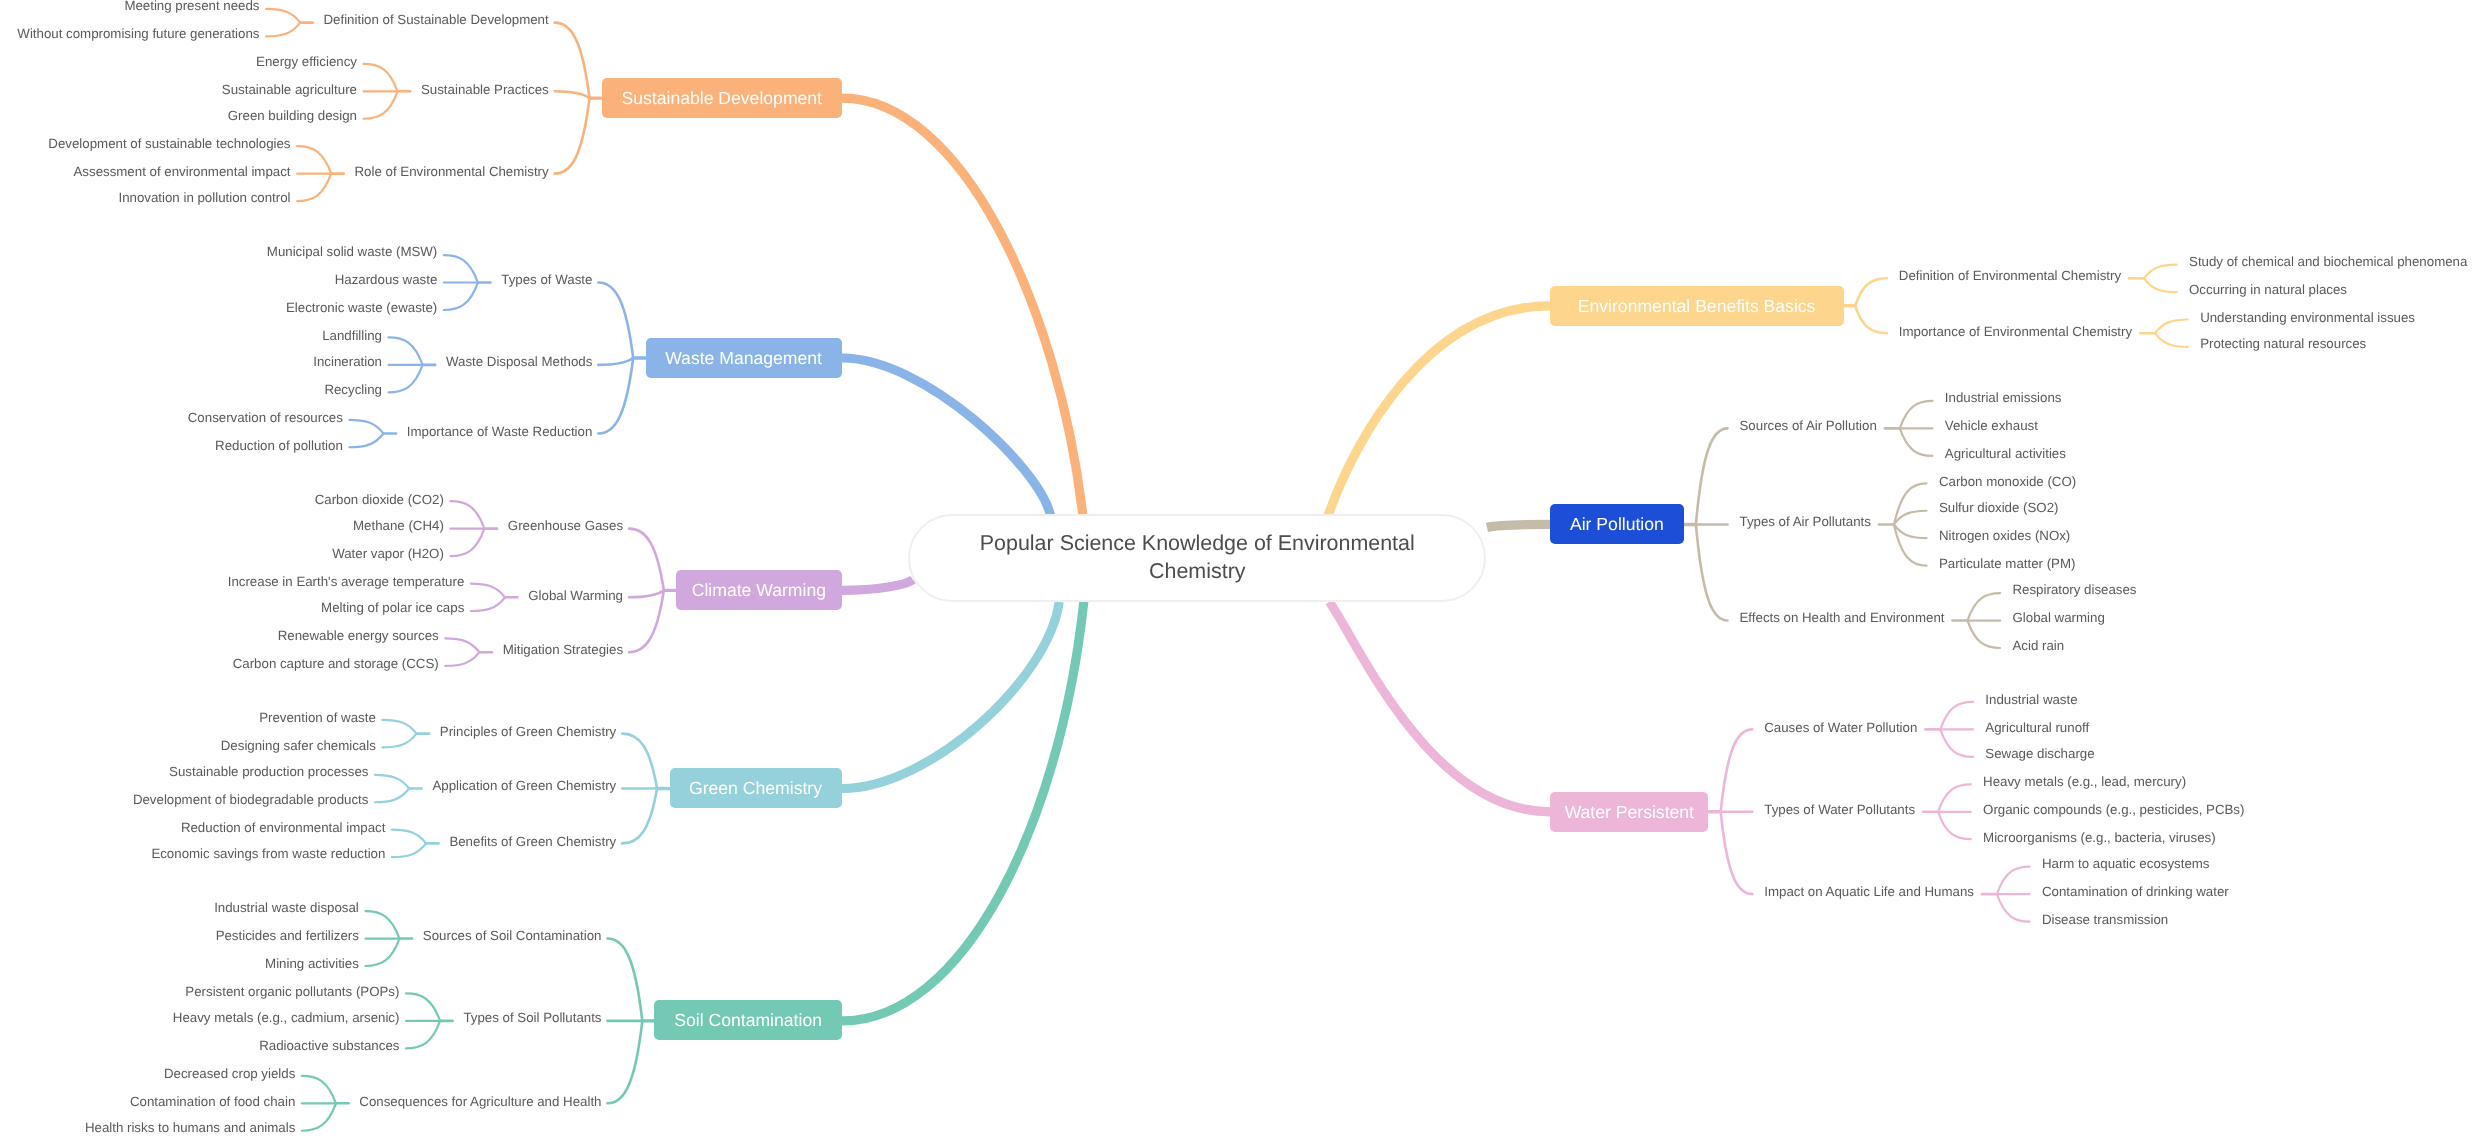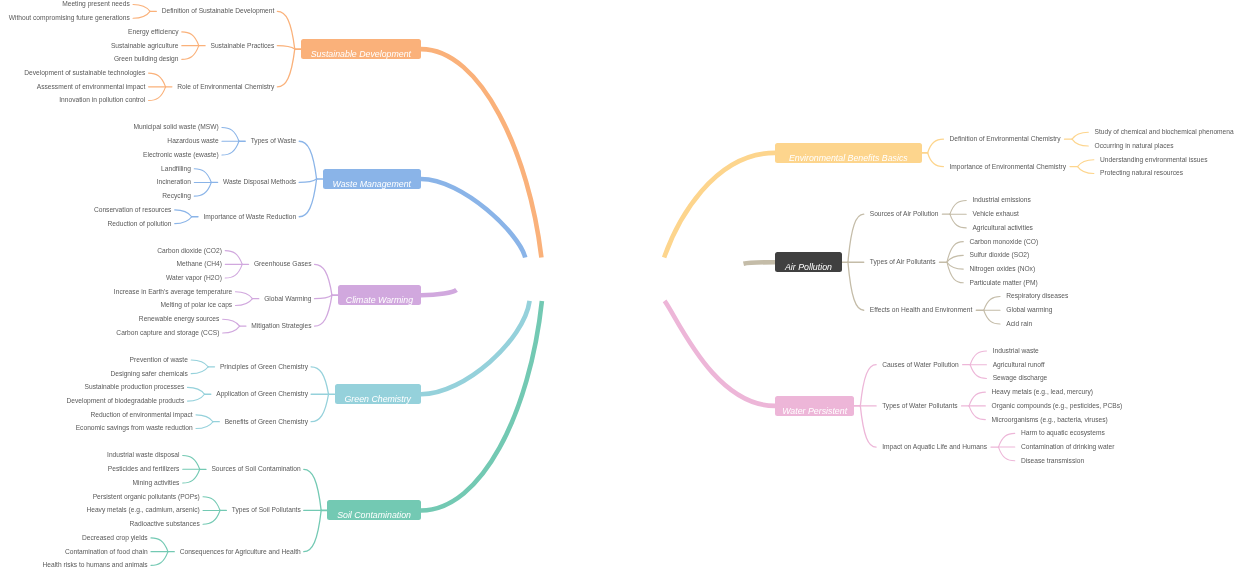--- a/index.html
+++ b/index.html
@@ -6,21 +6,21 @@
   html,body{margin:0;padding:0;background:#ffffff;}
   body{width:1240px;height:568px;overflow:hidden;
        font-family:"Liberation Sans",sans-serif;
        -webkit-font-smoothing:antialiased;}
   #canvas{position:relative;width:1240px;height:568px;background:#fff;}
   #edges{position:absolute;left:0;top:0;width:1240px;height:568px;overflow:visible;}
   .leaf-label,.sub-label{position:absolute;white-space:nowrap;font-size:6.65px;
        color:#595959;letter-spacing:0;line-height:1;}
   .branch-box{position:absolute;border-radius:2.5px;color:#ffffff;font-size:8.8px;
        letter-spacing:0;white-space:nowrap;box-sizing:border-box;
-       display:flex;align-items:flex-end;justify-content:center;font-style:italic;}
+       display:flex;align-items:center;justify-content:center;}
   #center-node{position:absolute;border:1px solid #efefef;border-radius:22px;background:#fff;
        padding:1.4px 26px 0;
        display:flex;align-items:center;justify-content:center;text-align:center;
        color:#4c4c4c;font-size:10.73px;line-height:1.277;box-sizing:border-box;letter-spacing:0;
        z-index:5;}
 </style>
 </head>
 <body>
 <div id="canvas">
   <svg id="edges" viewBox="0 0 1240 568" width="1240" height="568">
@@ -141,20 +141,23 @@
       <path d="M985.35,392.16 C978.01,392.16 972.96,394.63 969.05,405.89" fill="none" stroke="#edb6d8" stroke-width="1.1" stroke-linecap="round"></path>
       <path d="M985.35,405.89 C978.01,405.89 972.96,405.89 969.05,405.89" fill="none" stroke="#edb6d8" stroke-width="1.1" stroke-linecap="round"></path>
       <path d="M985.35,419.61 C978.01,419.61 972.96,417.14 969.05,405.89" fill="none" stroke="#edb6d8" stroke-width="1.1" stroke-linecap="round"></path>
       <path d="M876.13,447.07 C868.23,447.07 863.49,436.36 860.33,405.89" fill="none" stroke="#edb6d8" stroke-width="1.3" stroke-linecap="round"></path>
       <path d="M990.97,447.07 L998.47,447.07" fill="none" stroke="#edb6d8" stroke-width="1.3" stroke-linecap="round"></path>
       <path d="M1014.77,433.34 C1007.44,433.34 1002.38,435.81 998.47,447.07" fill="none" stroke="#edb6d8" stroke-width="1.1" stroke-linecap="round"></path>
       <path d="M1014.77,447.07 C1007.44,447.07 1002.38,447.07 998.47,447.07" fill="none" stroke="#edb6d8" stroke-width="1.1" stroke-linecap="round"></path>
       <path d="M1014.77,460.79 C1007.44,460.79 1002.38,458.32 998.47,447.07" fill="none" stroke="#edb6d8" stroke-width="1.1" stroke-linecap="round"></path>
       <path d="M775,405.89 C714.28,405.89 677.85,318.75 664.6,300.9" fill="none" stroke="#edb6d8" stroke-width="4.6" stroke-linecap="butt"></path>
     </svg>
+  <div id="center-node" style="left: 453.8px; top: 257.4px; width: 289.7px; height: 43.3px;">
+    <span>Popular Science Knowledge of Environmental Chemistry</span>
+  </div>
   <div id="branches">
       <div class="branch-box" style="left: 300.75px; top: 39.08px; width: 120.25px; height: 20px; background: rgb(250, 177, 122);">
       <span>Sustainable Development</span>
     </div>
       <div class="sub-label" style="top: 8.25px; left: 161.76px;">Definition of Sustainable Development</div>
       <div class="leaf-label" style="top: 1.38px; left: 62.19px;">Meeting present needs</div>
       <div class="leaf-label" style="top: 15.11px; left: 8.68px;">Without compromising future generations</div>
       <div class="sub-label" style="top: 42.57px; left: 210.49px;">Sustainable Practices</div>
       <div class="leaf-label" style="top: 28.84px; left: 128.04px;">Energy efficiency</div>
       <div class="leaf-label" style="top: 42.57px; left: 110.93px;">Sustainable agriculture</div>
@@ -219,21 +222,21 @@
       <div class="leaf-label" style="top: 562.29px; left: 42.46px;">Health risks to humans and animals</div>
       <div class="branch-box" style="left: 775px; top: 142.89px; width: 146.63px; height: 20px; background: rgb(253, 213, 141);">
       <span>Environmental Benefits Basics</span>
     </div>
       <div class="sub-label" style="top: 136.08px; left: 949.43px;">Definition of Environmental Chemistry</div>
       <div class="leaf-label" style="top: 129.22px; left: 1094.52px;">Study of chemical and biochemical phenomena</div>
       <div class="leaf-label" style="top: 142.95px; left: 1094.52px;">Occurring in natural places</div>
       <div class="sub-label" style="top: 163.54px; left: 949.43px;">Importance of Environmental Chemistry</div>
       <div class="leaf-label" style="top: 156.67px; left: 1100.07px;">Understanding environmental issues</div>
       <div class="leaf-label" style="top: 170.4px; left: 1100.07px;">Protecting natural resources</div>
-      <div class="branch-box" style="left: 775px; top: 252.23px; width: 66.95px; height: 20px; background: #404040;">
+      <div class="branch-box" style="left: 775px; top: 252.23px; width: 66.95px; height: 20px; background: #1d4ed8;">
       <span>Air Pollution</span>
     </div>
       <div class="sub-label" style="top: 211.1px; left: 869.75px;">Sources of Air Pollution</div>
       <div class="leaf-label" style="top: 197.38px; left: 972.41px;">Industrial emissions</div>
       <div class="leaf-label" style="top: 211.1px; left: 972.41px;">Vehicle exhaust</div>
       <div class="leaf-label" style="top: 224.83px; left: 972.41px;">Agricultural activities</div>
       <div class="sub-label" style="top: 259.15px; left: 869.75px;">Types of Air Pollutants</div>
       <div class="leaf-label" style="top: 238.56px; left: 969.46px;">Carbon monoxide (CO)</div>
       <div class="leaf-label" style="top: 252.29px; left: 969.46px;">Sulfur dioxide (SO2)</div>
       <div class="leaf-label" style="top: 266.01px; left: 969.46px;">Nitrogen oxides (NOx)</div>

